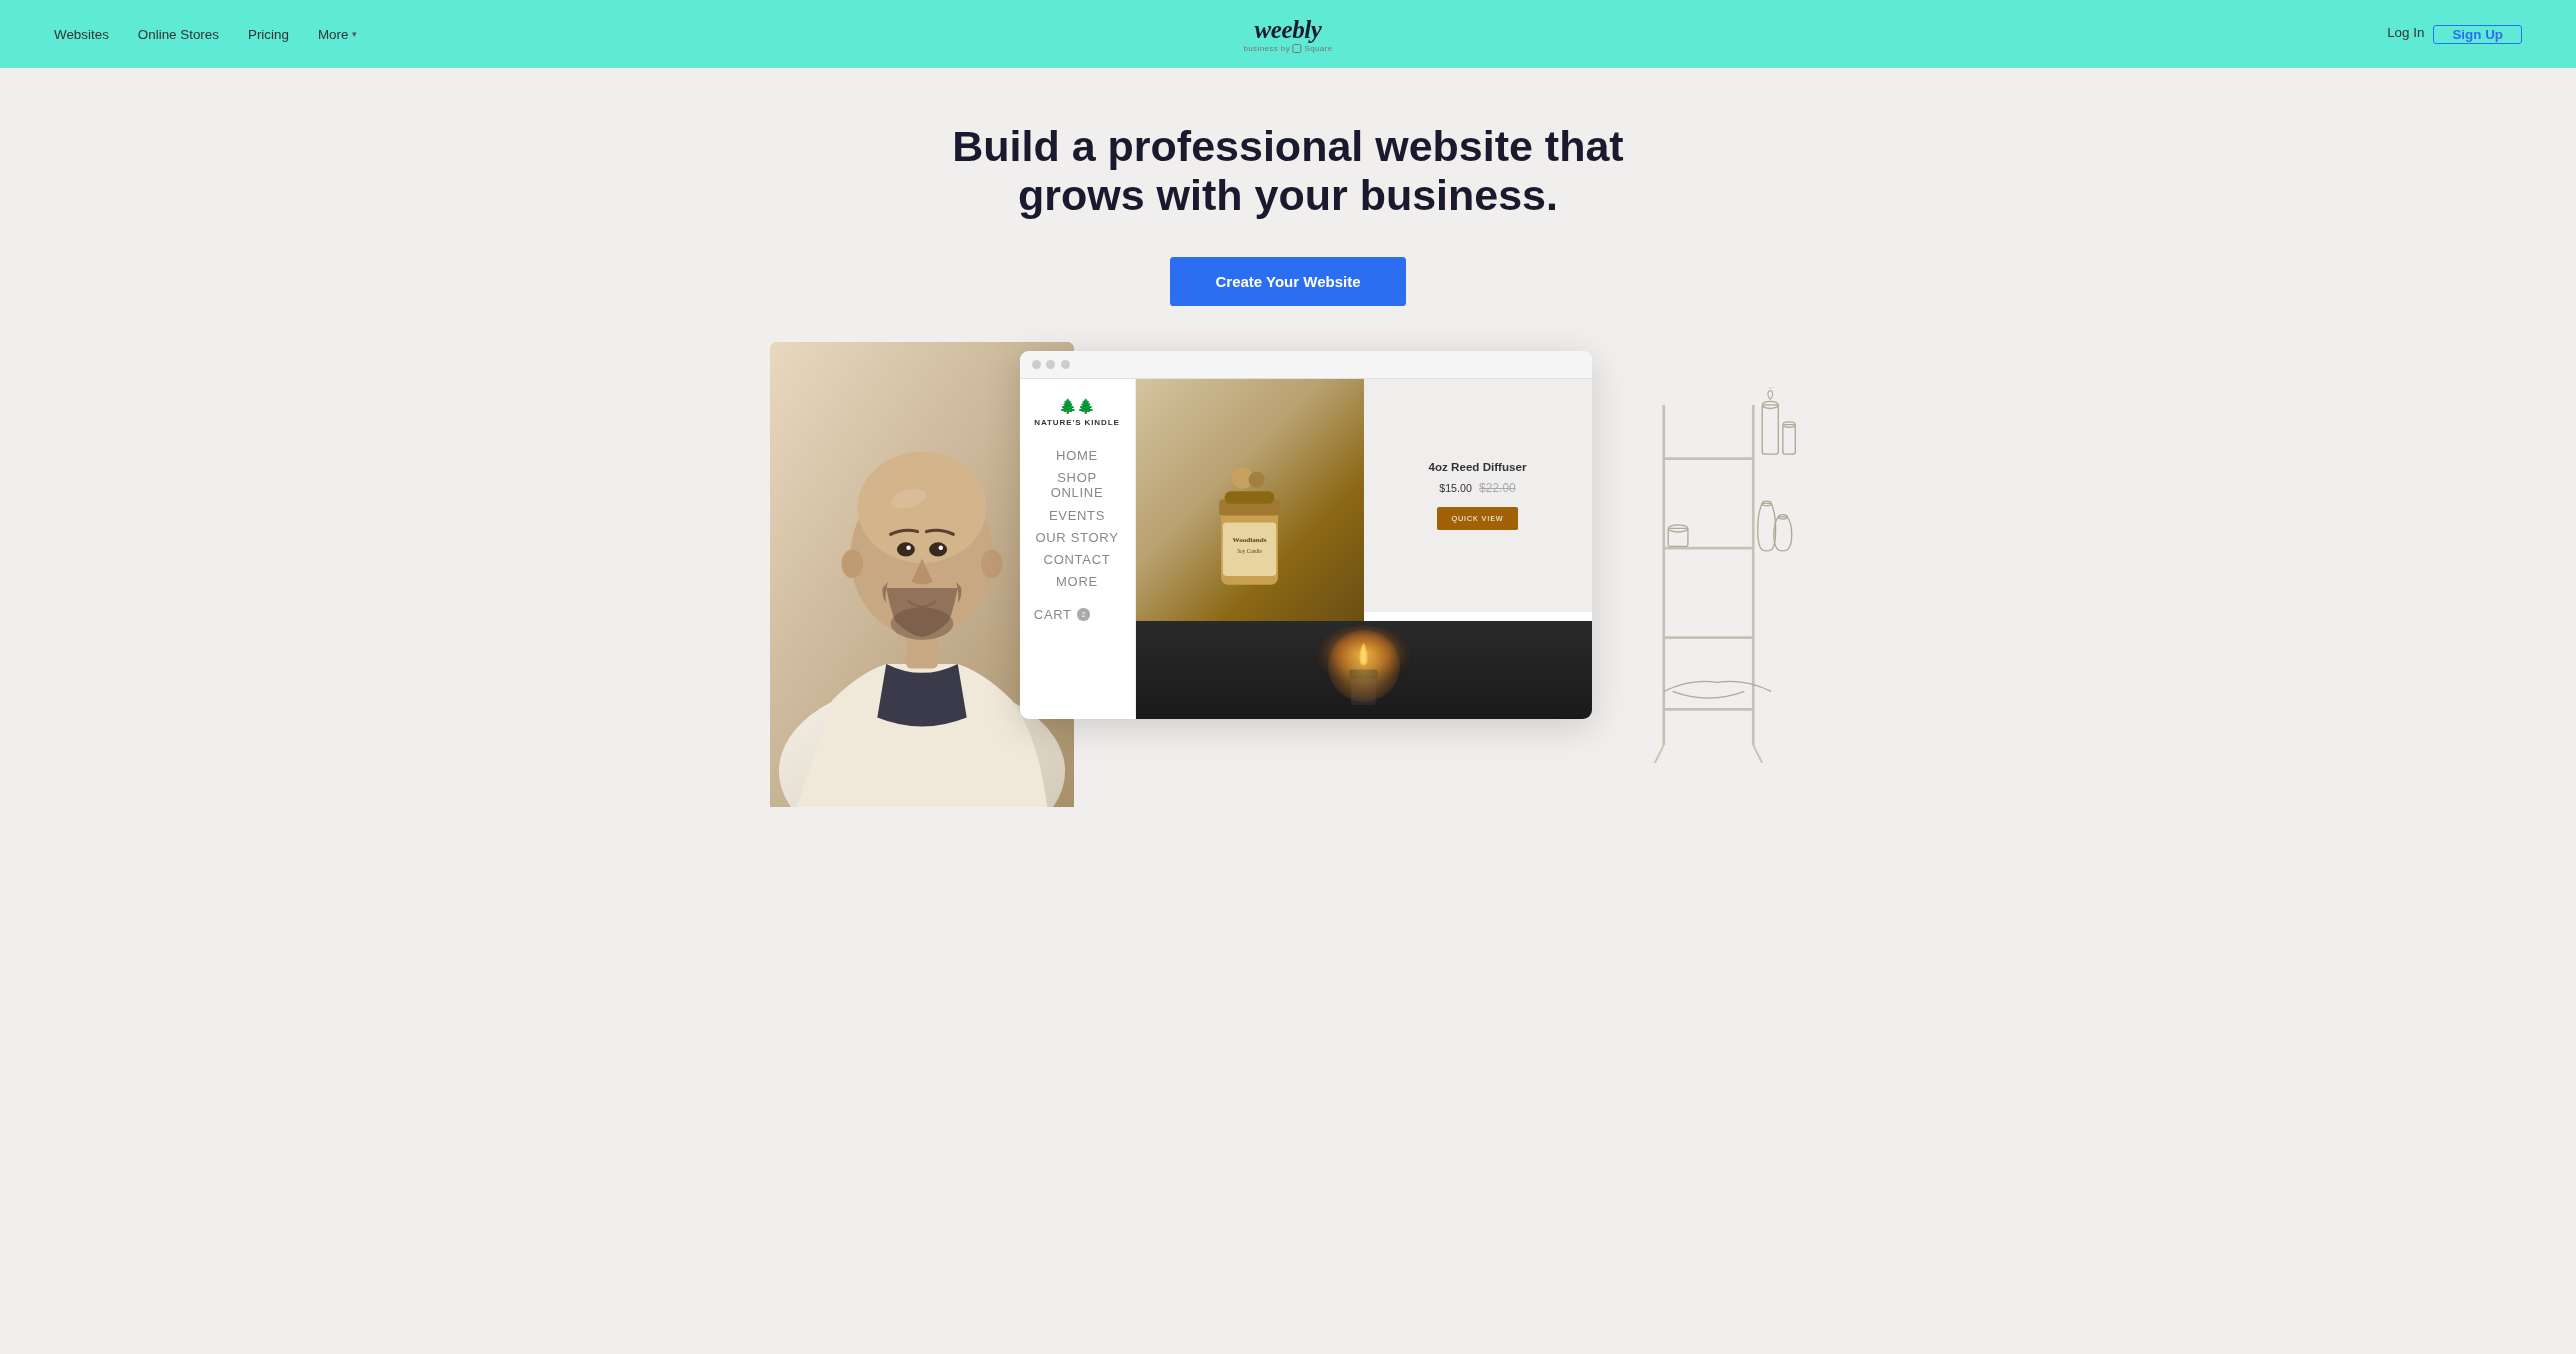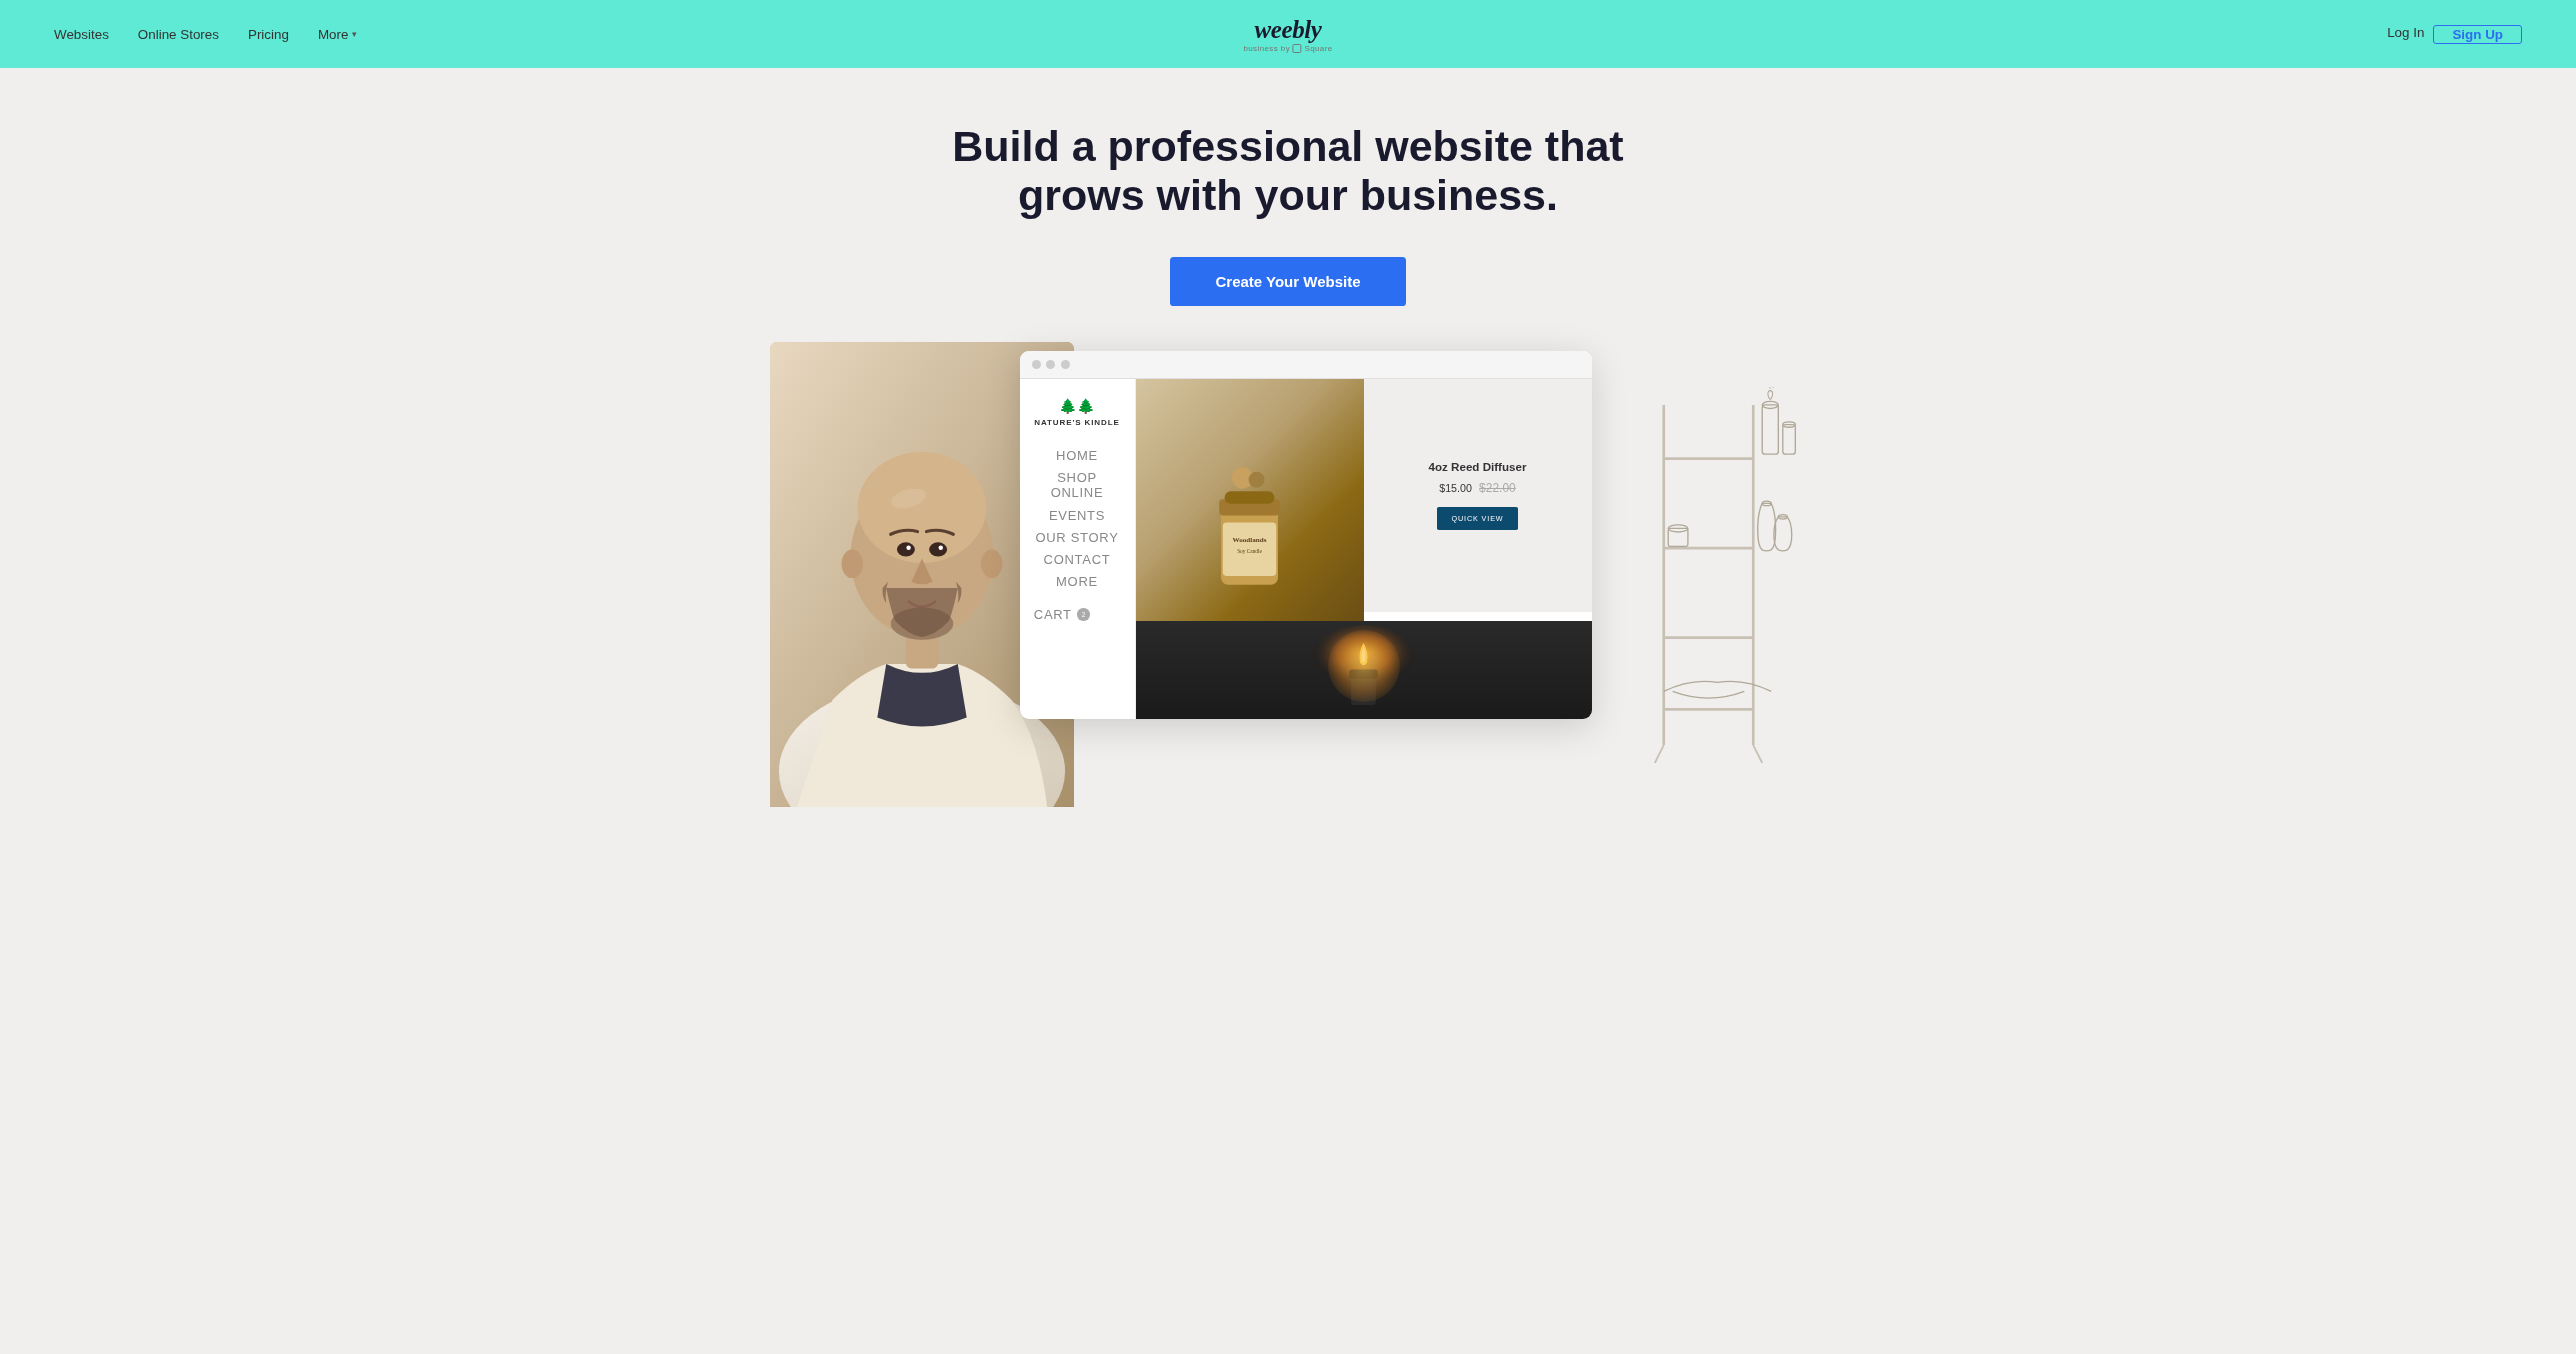--- a/index.html
+++ b/index.html
@@ -311,21 +311,21 @@
       color: #333;
     }
 
     .price-old {
       font-size: 12px;
       color: #aaa;
       text-decoration: line-through;
     }
 
     .quick-view-btn {
-      background: #0c4a6e;
+      background: #a16207;
       color: #fff;
       border: none;
       padding: 7.2px 14.3px;
       font-size: 7.2px;
       letter-spacing: 0.9px;
       text-transform: uppercase;
       cursor: pointer;
       border-radius: 1.8px;
     }
 

